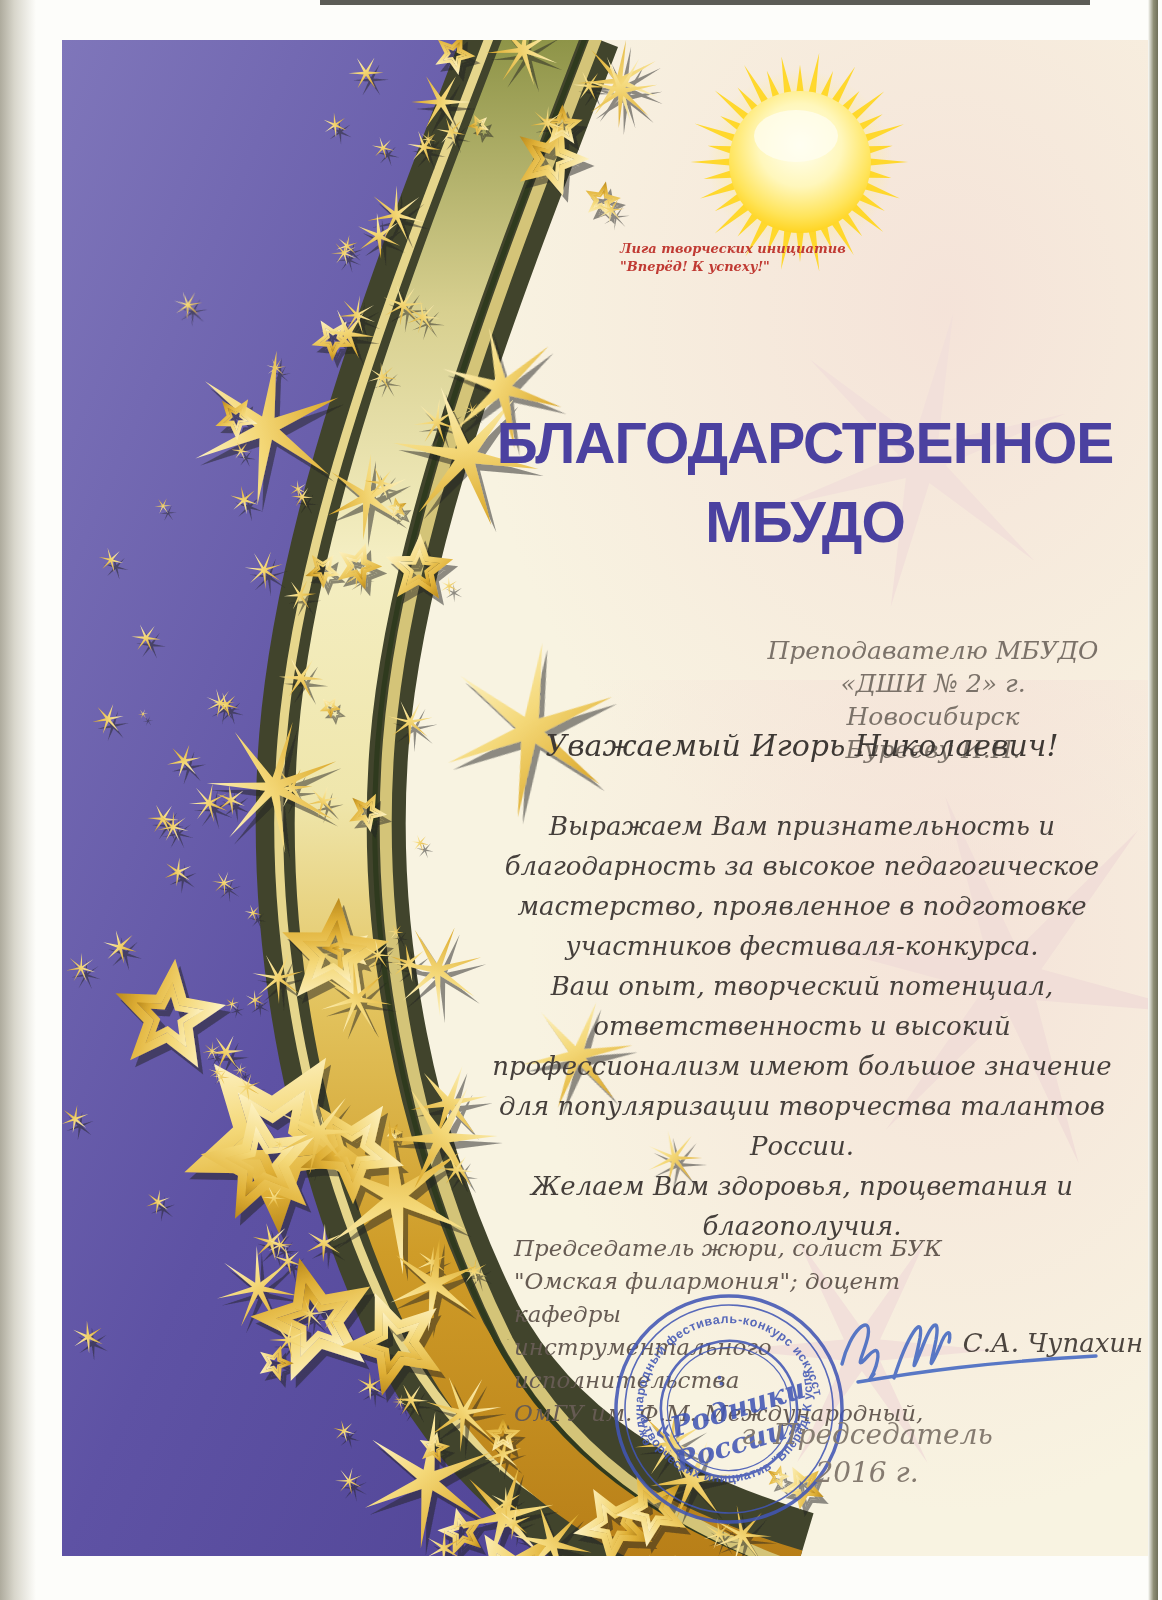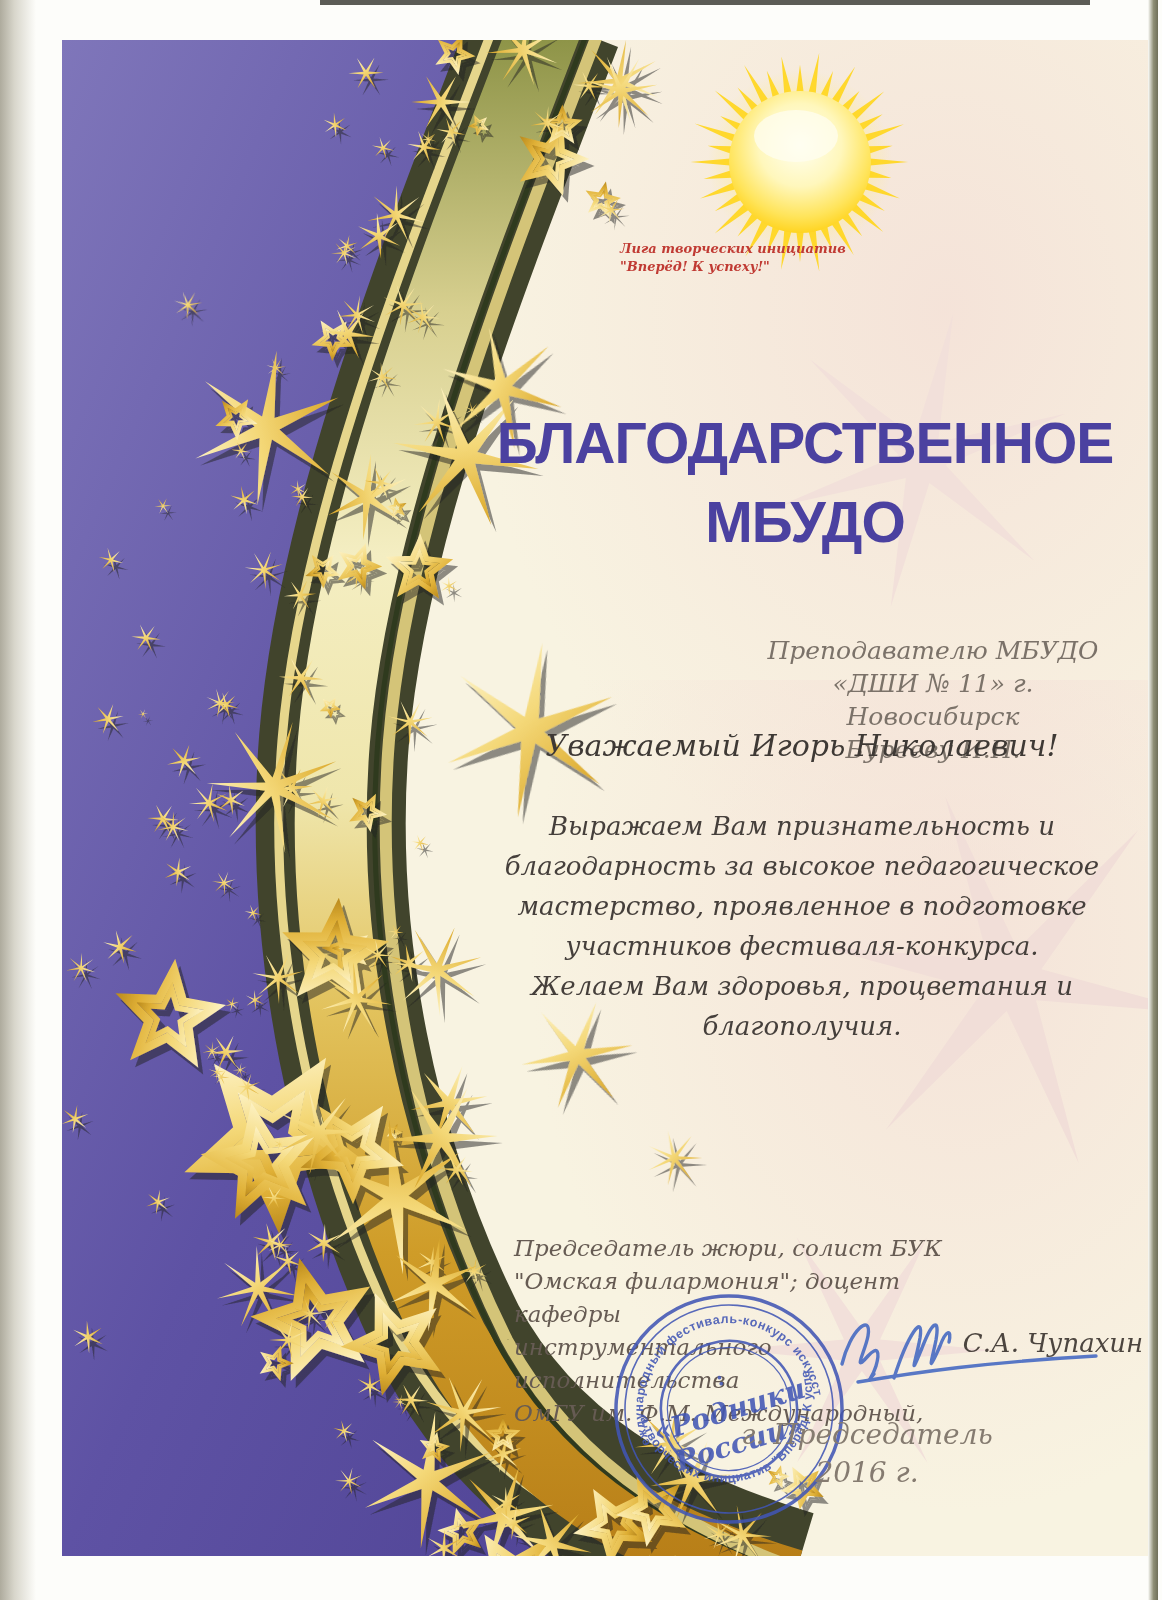--- a/index.html
+++ b/index.html
@@ -279,28 +279,29 @@
   </div>
 
 
   <div class="abs title">
     <div>БЛАГОДАРСТВЕННОЕ</div>
     <div>МБУДО</div>
   </div>
 
   <div class="abs recipient">
     <div>Преподавателю  МБУДО</div>
-    <div>«ДШИ № 11» г. Новосибирск</div>
+    <div>«ДШИ № 2» г. Новосибирск</div>
     <div>Бурееву И.Н.</div>
   </div>
 
   <div class="abs salut">Уважаемый Игорь Николаевич!</div>
 
   <div class="abs body-text">
     <p>Выражаем Вам признательность и благодарность за высокое педагогическое мастерство, проявленное в подготовке участников фестиваля-конкурса.</p>
+    <p>Ваш опыт, творческий потенциал, ответственность и высокий профессионализм имеют большое значение для популяризации творчества талантов России.</p>
     <p>Желаем Вам здоровья, процветания и благополучия.</p>
   </div>
 
   <div class="abs signatory">
     <div>Председатель жюри, солист БУК</div>
     <div>"Омская филармония"; доцент кафедры</div>
     <div>инструментального исполнительства</div>
     <div>ОмГУ им. Ф.М. Международный,</div>
   </div>
 

